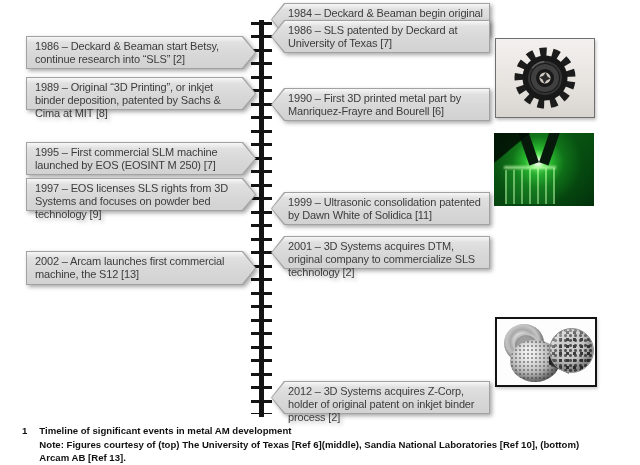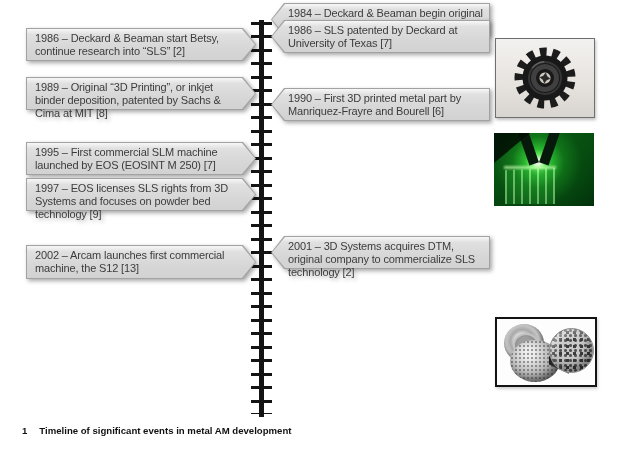--- a/index.html
+++ b/index.html
@@ -97,65 +97,75 @@
 
 </style>
 </head>
 <body>
 
 <div class="canvas">
 
   <div class="tl-line"></div>
   <div class="tl-ticks"></div>
 
-  <div class="callout left" style="top:28px">
+  <div class="callout left" style="top:36px">
     <div class="shape"></div>
     <div class="fill"></div>
     <div class="txt">1986 – Deckard &amp; Beaman start Betsy, continue research into “SLS” [2]</div>
   </div>
   <div class="callout left" style="top:77px">
     <div class="shape"></div>
     <div class="fill"></div>
     <div class="txt">1989 – Original “3D Printing”, or inkjet binder deposition, patented by Sachs &amp; Cima at MIT [8]</div>
   </div>
   <div class="callout left" style="top:142px">
     <div class="shape"></div>
     <div class="fill"></div>
     <div class="txt">1995 – First commercial SLM machine launched by EOS (EOSINT M 250) [7]</div>
   </div>
   <div class="callout left" style="top:178px">
     <div class="shape"></div>
     <div class="fill"></div>
     <div class="txt">1997 – EOS licenses SLS rights from 3D Systems and focuses on powder bed technology [9]</div>
   </div>
-  <div class="callout left" style="top:245px;height:34px">
+  <div class="callout left" style="top:251px;height:34px">
     <div class="shape"></div>
     <div class="fill"></div>
     <div class="txt">2002 – Arcam launches first commercial machine, the S12 [13]</div>
   </div>
 
   <div class="callout right" style="top:3px">
     <div class="shape"></div>
     <div class="fill"></div>
     <div class="txt">1984 – Deckard &amp; Beaman begin original SLS experiments with 100W YAG laser heat source [2]</div>
   </div>
   <div class="callout right" style="top:20px">
     <div class="shape"></div>
     <div class="fill"></div>
     <div class="txt">1986 – SLS patented by Deckard at University of Texas [7]</div>
   </div>
   <div class="callout right" style="top:88px">
     <div class="shape"></div>
     <div class="fill"></div>
     <div class="txt">1990 – First 3D printed metal part by Manriquez-Frayre and Bourell [6]</div>
   </div>
+  <div class="callout right" style="top:192px">
+    <div class="shape"></div>
+    <div class="fill"></div>
+    <div class="txt">1999 – Ultrasonic consolidation patented by Dawn White of Solidica [11]</div>
+  </div>
   <div class="callout right" style="top:236px">
     <div class="shape"></div>
     <div class="fill"></div>
     <div class="txt">2001 – 3D Systems acquires DTM, original company to commercialize SLS technology [2]</div>
+  </div>
+  <div class="callout right" style="top:381px">
+    <div class="shape"></div>
+    <div class="fill"></div>
+    <div class="txt">2012 – 3D Systems acquires Z-Corp, holder of original patent on inkjet binder process [2]</div>
   </div>
 
   <div class="photo gear-frame">
     <svg width="64" height="64" viewBox="0 0 64 64">
       <g transform="rotate(8 32 32)">
         <circle cx="32" cy="32" r="25" fill="none" stroke="#1c1c1c" stroke-width="11" stroke-dasharray="6.3 5.78"></circle>
         <circle cx="32" cy="32" r="22.5" fill="#181818"></circle>
         <circle cx="32" cy="32" r="16" fill="none" stroke="#353535" stroke-width="2"></circle>
         <circle cx="32" cy="32" r="11.5" fill="none" stroke="#404040" stroke-width="5"></circle>
         <path d="M 18 24 A 16.5 16.5 0 0 1 29 16" fill="none" stroke="#6e6e6e" stroke-width="1.6" opacity="0.8"></path>
@@ -178,16 +188,17 @@
     <div class="cup-back"></div>
     <div class="cup-front"></div>
     <div class="zoom-tri"></div>
     <div class="zoom-circle"></div>
   </div>
 
   <div class="caption">
     <span>1</span>
     <div>
       <div class="title">Timeline of significant events in metal AM development</div>
+      <div class="note">Note: Figures courtesy of (top) The University of Texas [Ref 6](middle), Sandia National Laboratories [Ref 10], (bottom) Arcam AB [Ref 13].</div>
     </div>
   </div>
 
 </div>
 
 </body></html>

